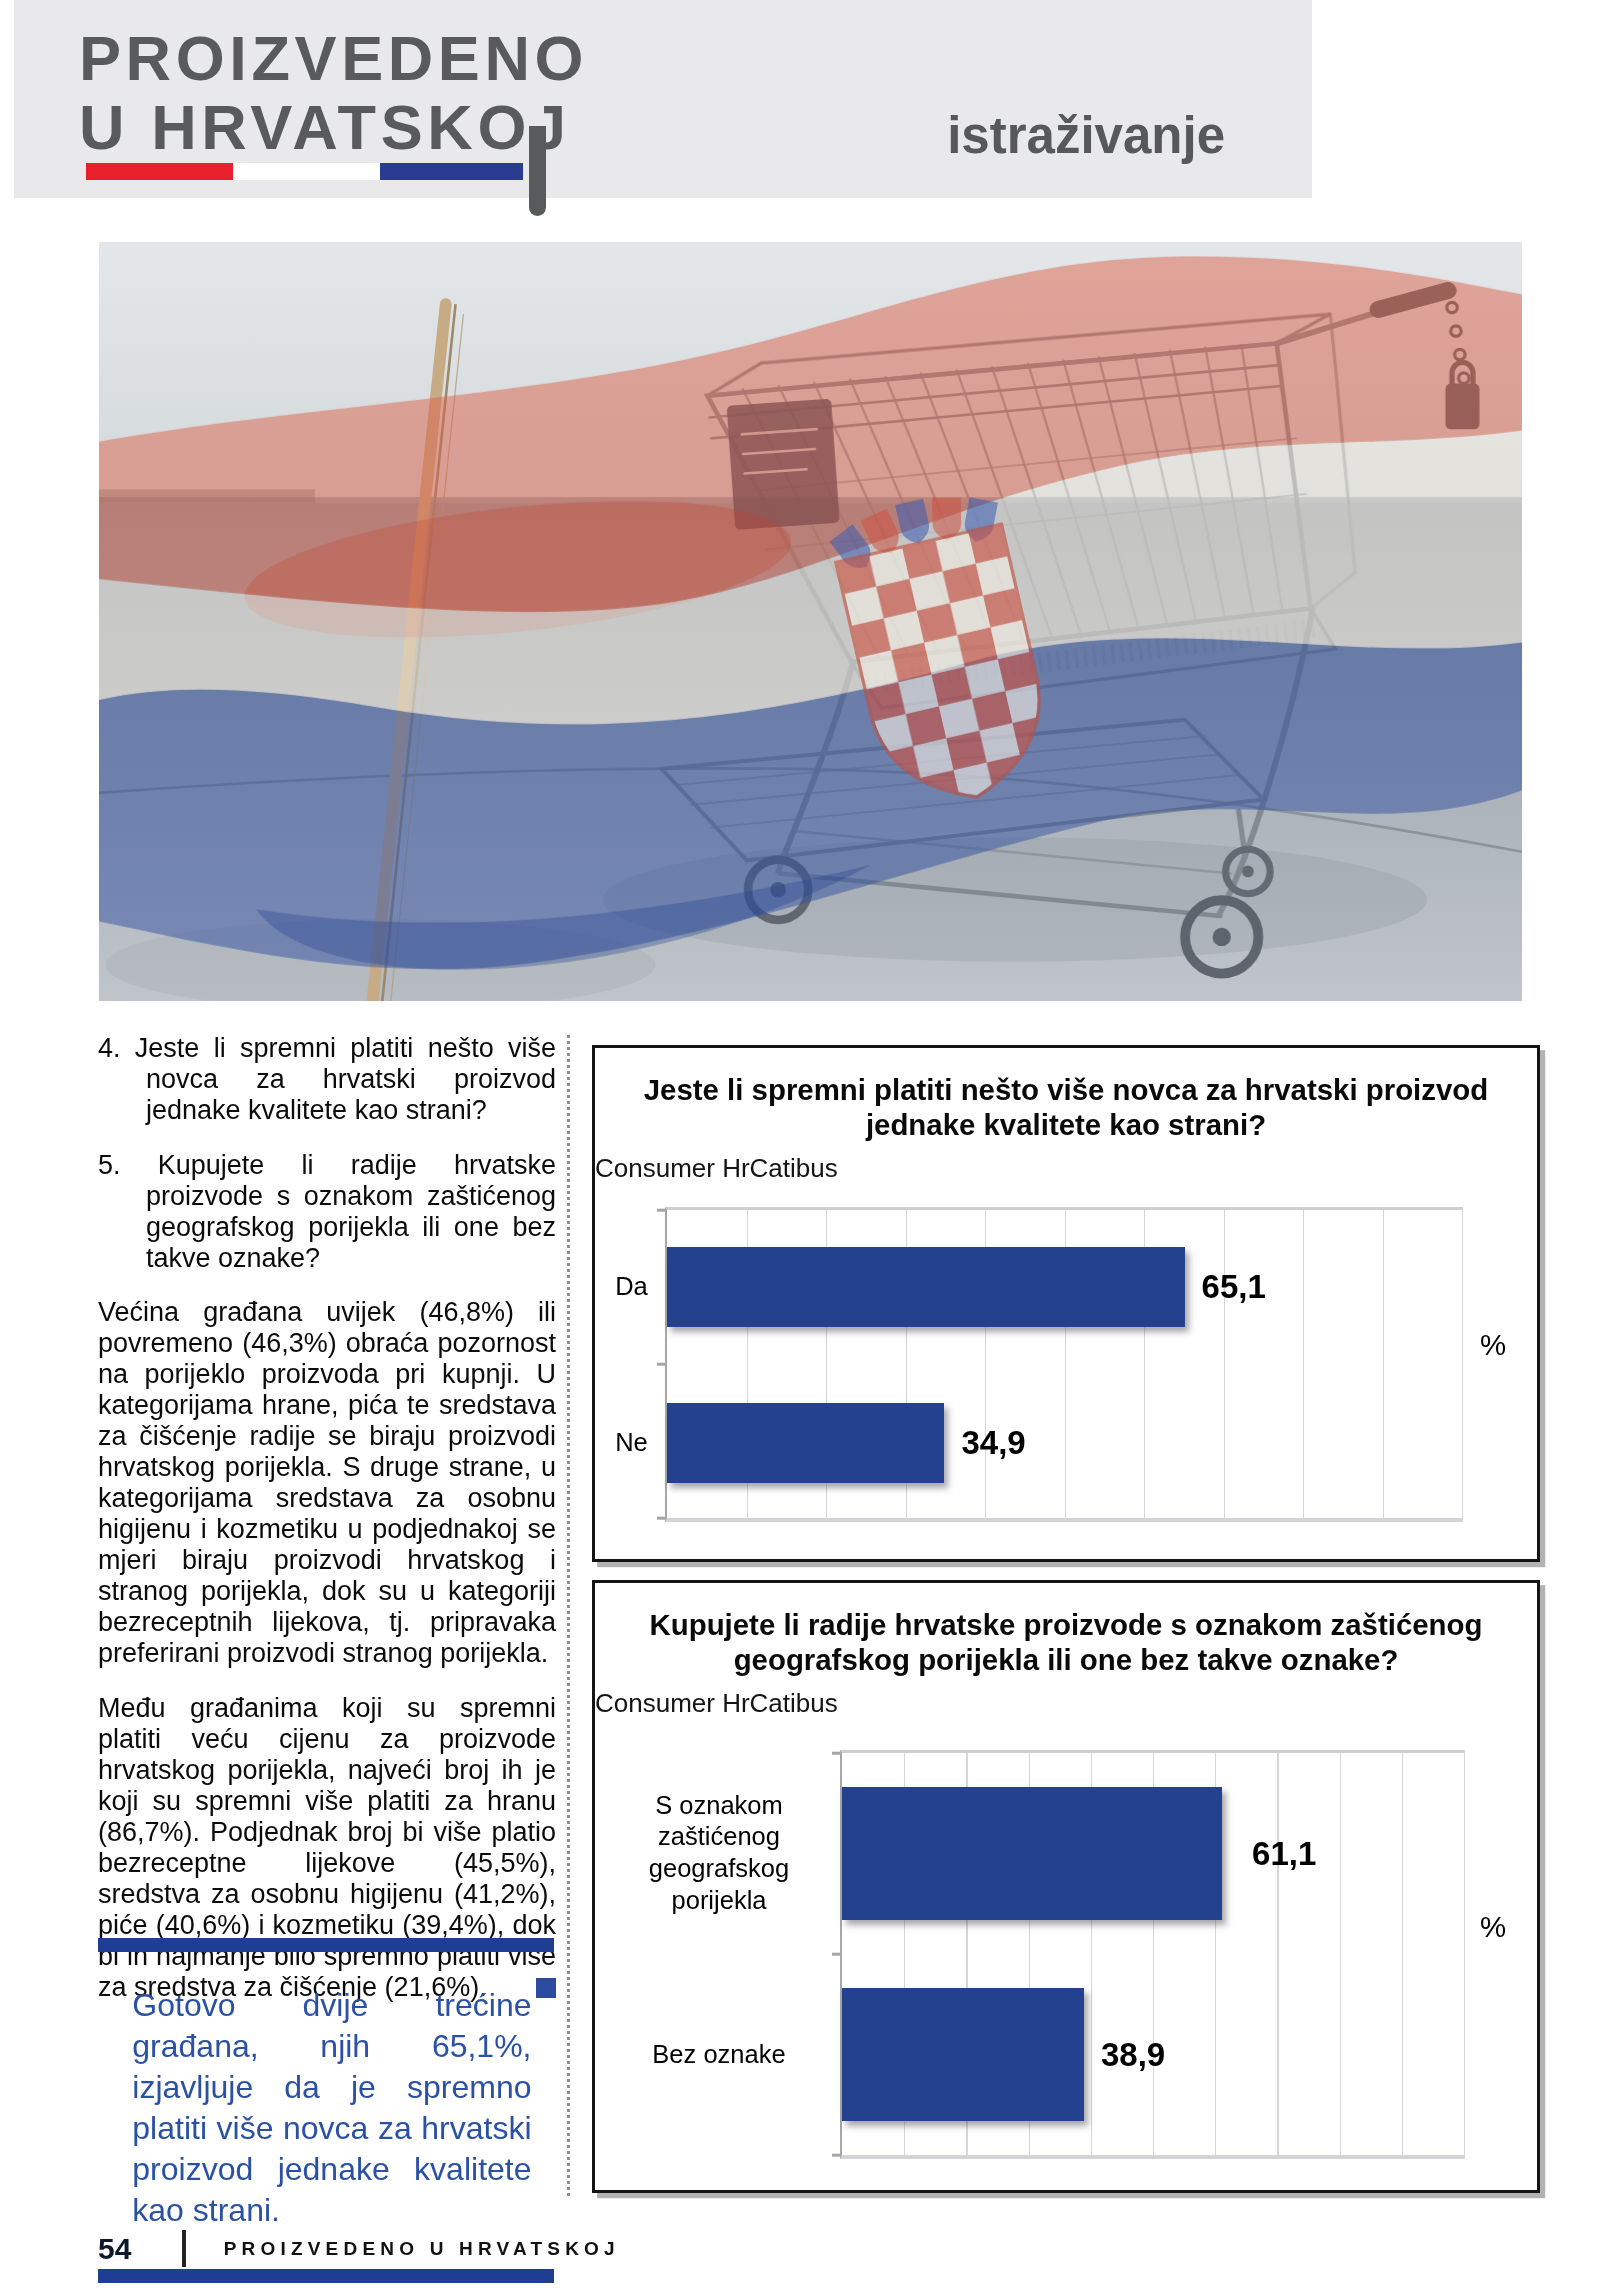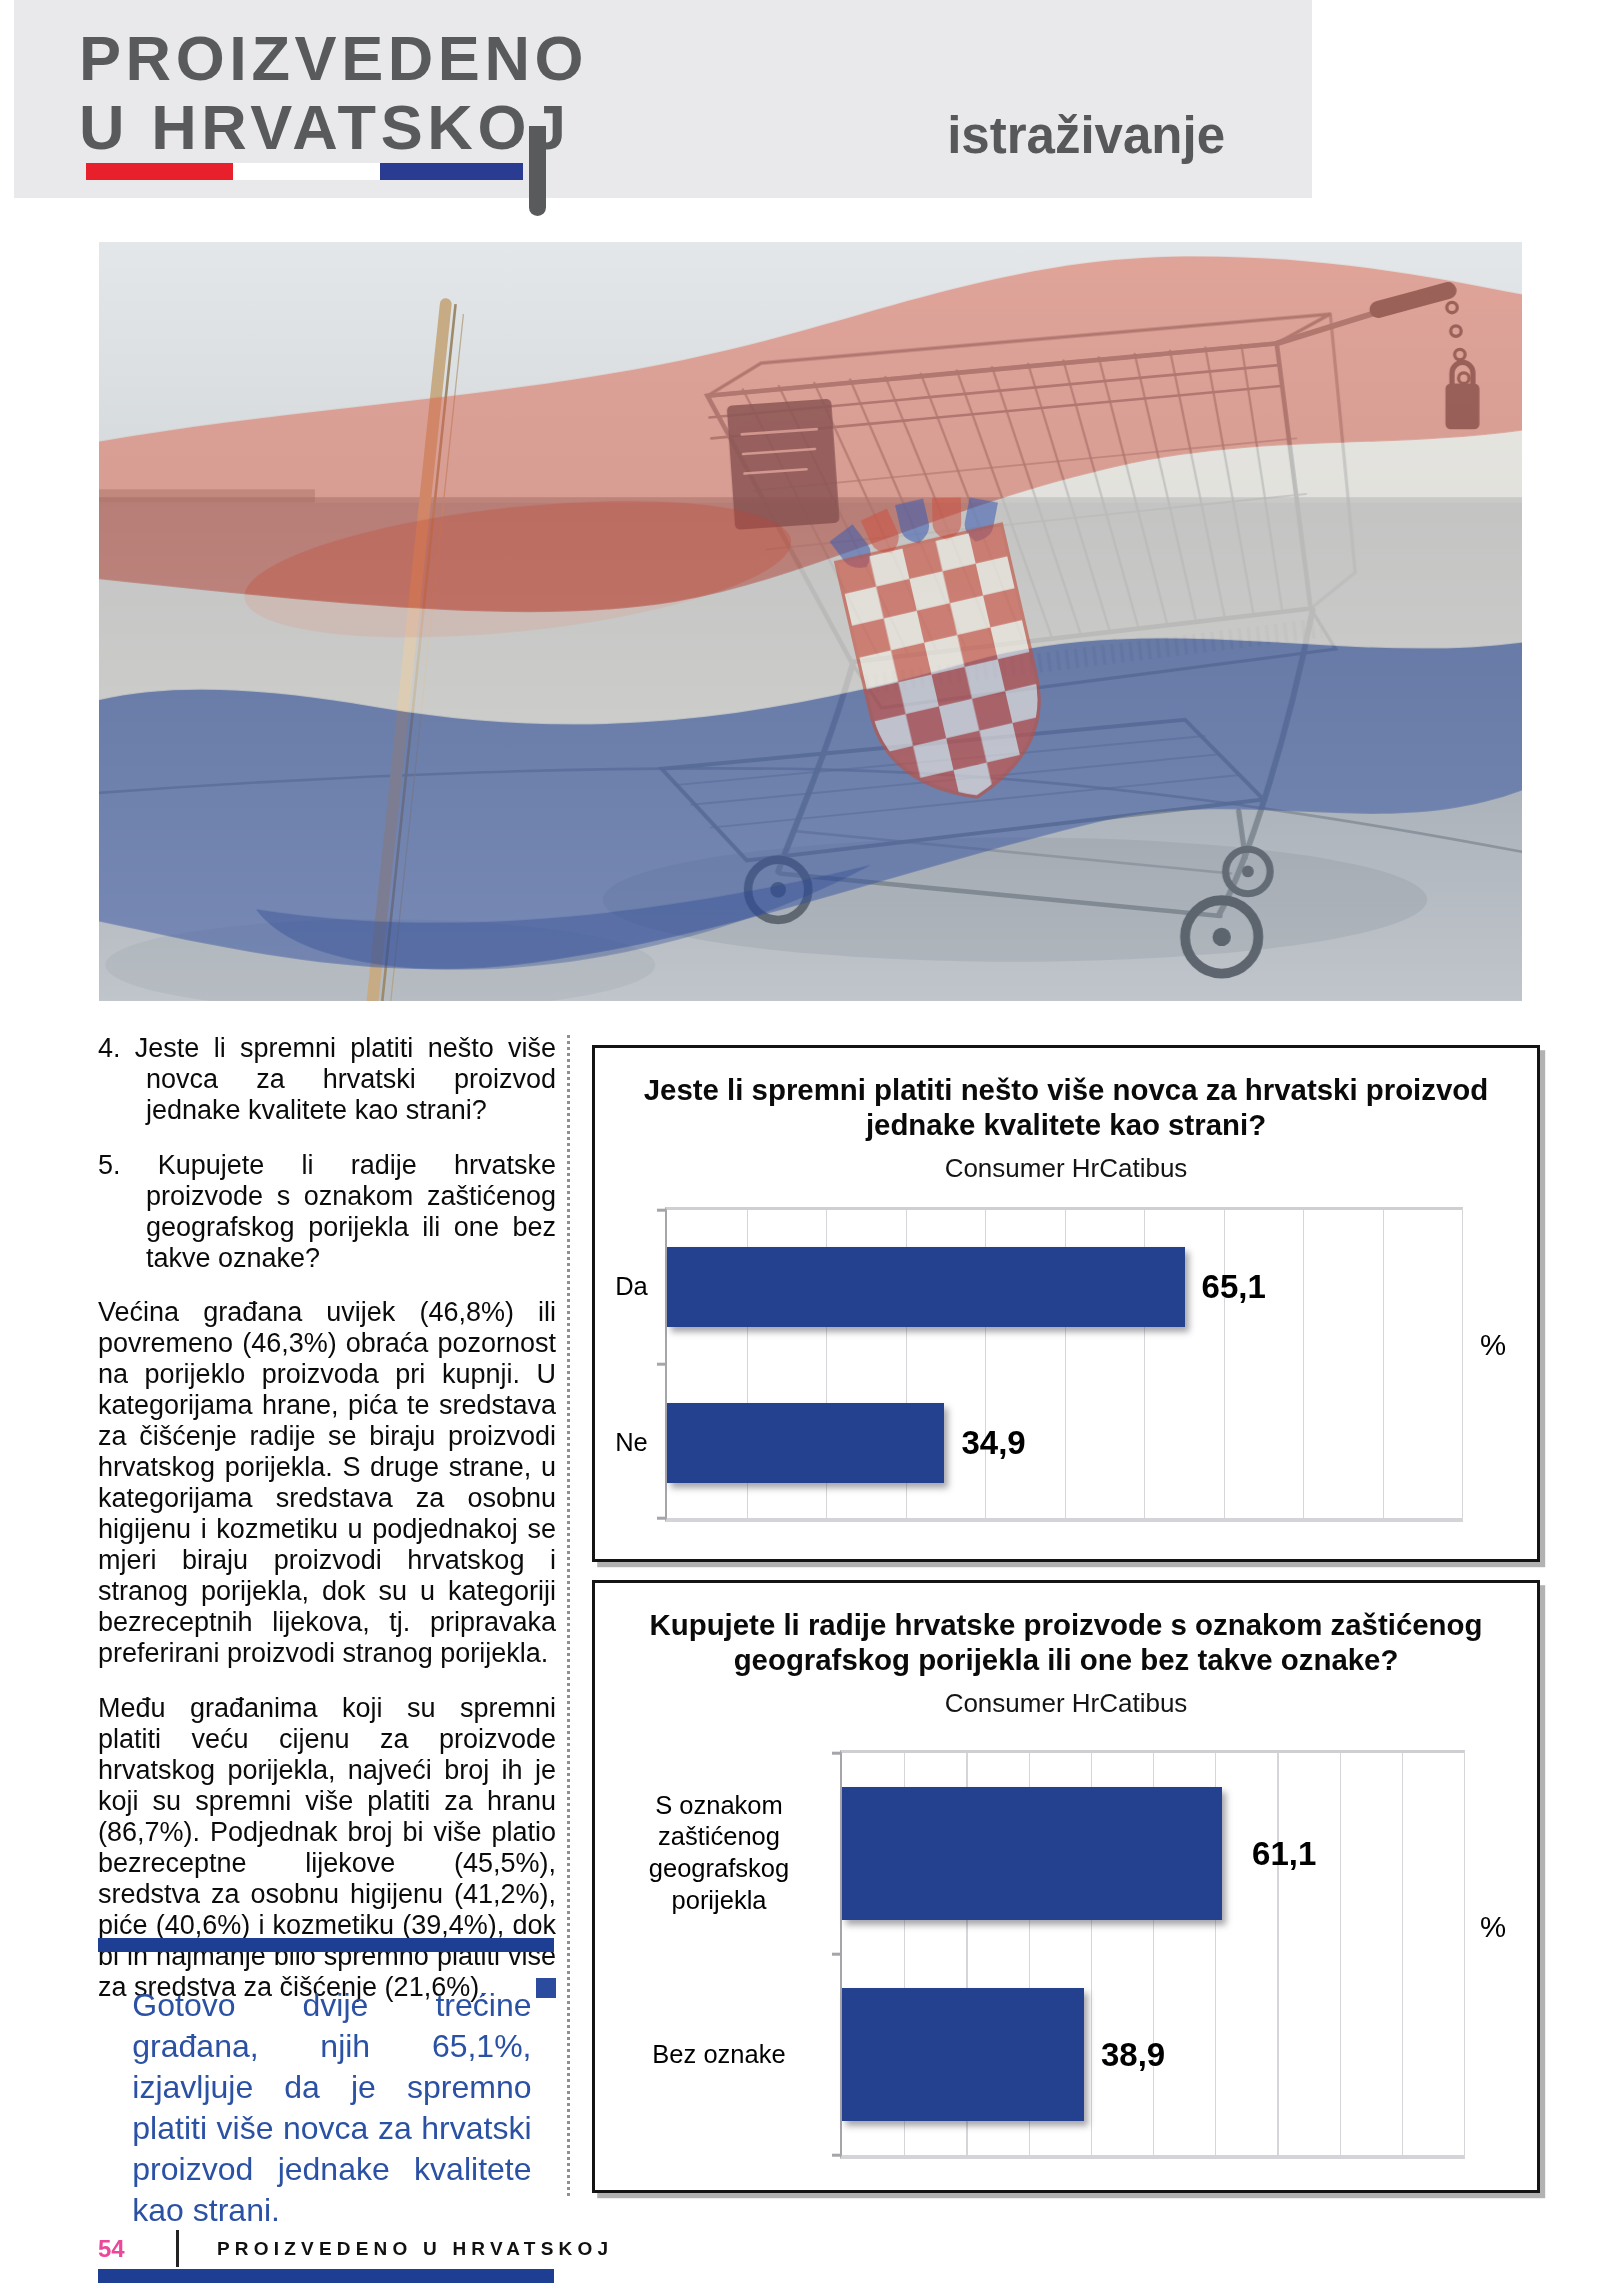--- a/index.html
+++ b/index.html
@@ -35,34 +35,34 @@
   
   .callout{position:absolute;left:98px;top:1938px;width:456px;
            border-top:14.4px solid #1e3e94;border-bottom:14.4px solid #1e3e94;}
   .callout p{margin:16px;padding:17px 6.5px 22px 18.3px;color:#2b51a5;
              font-size:32px;line-height:41px;text-align:justify;}
 
   
   .chart-box{position:absolute;left:592px;width:942px;background:#fff;border:3.3px solid #141414;
              box-shadow:5.2px 5.2px 0 rgba(0,0,0,.30);}
   .c-title{margin:23.6px 42px 0;font-size:29.4px;font-weight:bold;text-align:center;line-height:1.22;color:#0a0a0a;}
-  .c-sub{margin-top:9.2px;text-align:center;font-size:26px;color:#141414;}
+  .c-sub{margin-top:9.2px;font-size:26px;color:#141414;}
   .plot{position:absolute;background:#fff;
         border-left:2px solid #a5a5aa;border-top:3.3px solid #cfcfd3;
         border-bottom:4.6px solid #d4d4d8;border-right:1.3px solid #d9d9dc;}
   .grid{position:absolute;top:0;bottom:0;width:1.3px;background:#d6d6da;}
   .tick{position:absolute;left:-10.5px;width:8.5px;height:2.6px;background:#a5a5aa;transform:translateY(-50%);}
   .bar{position:absolute;left:0;box-shadow:3.9px 4.6px 6.5px rgba(60,60,70,.45);}
   .val{position:absolute;transform:translateY(-50%);font-weight:bold;font-size:33px;white-space:nowrap;color:#000;}
   .cat{position:absolute;transform:translateY(-50%);font-size:25.5px;line-height:1.25;text-align:center;color:#000;}
   .pct{position:absolute;font-size:29.4px;color:#000;}
 
   
   .pfooter{position:absolute;left:98px;top:2230px;display:flex;align-items:center;}
-  .pageno{font-size:24px;font-weight:bold;color:#ec4899;}
+  .pageno{font-size:30px;font-weight:bold;color:#0f172a;}
   .fsep{display:inline-block;width:3.3px;height:37px;background:#222;margin:0 38px 0 51px;}
   .fmag{font-size:19px;font-weight:bold;letter-spacing:5.2px;color:#111;}
 </style>
 </head>
 <body>
 
 <div class="page">
 
   <header class="band">
     <div class="logo">

